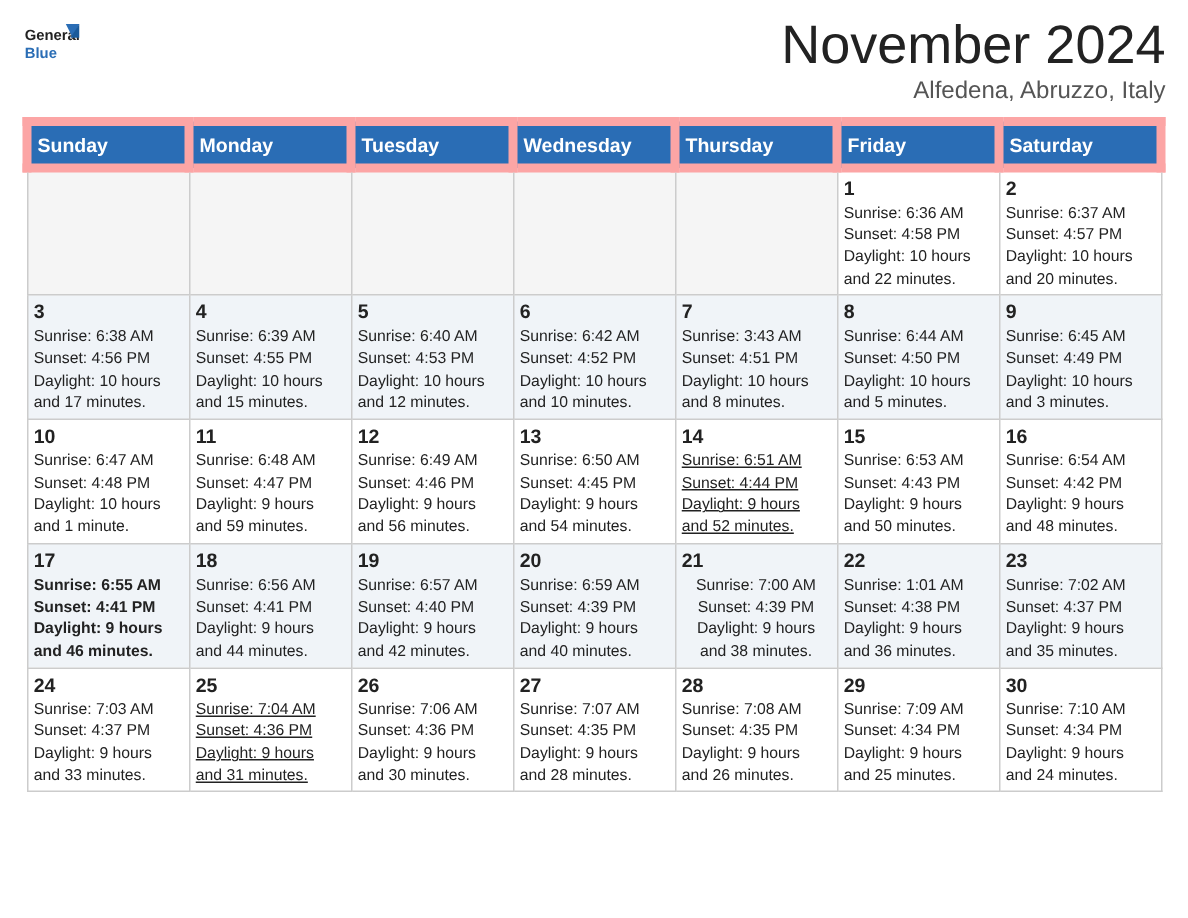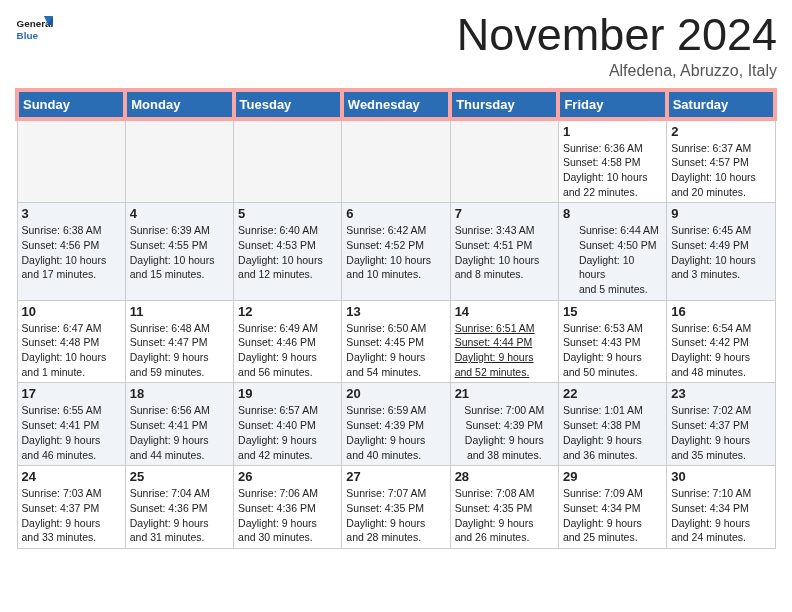--- a/index.html
+++ b/index.html
@@ -27,21 +27,21 @@
       gap: 0px;
     }
     .logo-icon {
       width: 38px;
       height: 38px;
     }
     .title-block {
       text-align: right;
     }
     .month-title {
-      font-size: 45px;
+      font-size: 36px;
       font-weight: normal;
       color: #222;
       line-height: 1.1;
     }
     .location {
       font-size: 16px;
       color: #555;
       margin-top: 2px;
     }
     .calendar {
@@ -49,21 +49,21 @@
       border-collapse: collapse;
       margin-top: 4px;
     }
     .calendar th {
       background: #2a6db5;
       color: #fff;
       font-size: 13px;
       font-weight: bold;
       padding: 5px 4px;
       text-align: left;
-      border: 4px solid #fca5a5;
+      border: 6px solid #fca5a5;
     }
     .calendar td {
       border: 1px solid #ccc;
       vertical-align: top;
       padding: 3px 4px;
       width: calc(100%/7);
       min-height: 80px;
       font-size: 11px;
       color: #222;
       background: #fff;
@@ -179,21 +179,21 @@
           </td>
           <td>
             <span class="day-num">7</span>
             <div class="day-info" style="white-space: pre-line;">Sunrise: 3:43 AM
 Sunset: 4:51 PM
 Daylight: 10 hours
 and 8 minutes.</div>
           </td>
           <td>
             <span class="day-num">8</span>
-            <div class="day-info" style="white-space: pre-line; margin-left: 16px;">Sunrise: 6:44 AM
+            <div class="day-info" style="white-space: pre-line;">Sunrise: 6:44 AM
 Sunset: 4:50 PM
 Daylight: 10 hours
 and 5 minutes.</div>
           </td>
           <td>
             <span class="day-num">9</span>
             <div class="day-info" style="white-space: pre-line;">Sunrise: 6:45 AM
 Sunset: 4:49 PM
 Daylight: 10 hours
 and 3 minutes.</div>
@@ -246,21 +246,21 @@
             <span class="day-num">16</span>
             <div class="day-info" style="white-space: pre-line;">Sunrise: 6:54 AM
 Sunset: 4:42 PM
 Daylight: 9 hours
 and 48 minutes.</div>
           </td>
         </tr>
         <tr class="week-even">
           <td>
             <span class="day-num">17</span>
-            <div class="day-info" style="white-space: pre-line;">Sunrise: 6:55 AM
+            <div class="day-info" style="white-space: pre-line; font-weight: bold;">Sunrise: 6:55 AM
 Sunset: 4:41 PM
 Daylight: 9 hours
 and 46 minutes.</div>
           </td>
           <td>
             <span class="day-num">18</span>
             <div class="day-info" style="white-space: pre-line;">Sunrise: 6:56 AM
 Sunset: 4:41 PM
 Daylight: 9 hours
 and 44 minutes.</div>
@@ -304,21 +304,21 @@
         <tr class="week-odd">
           <td>
             <span class="day-num">24</span>
             <div class="day-info" style="white-space: pre-line;">Sunrise: 7:03 AM
 Sunset: 4:37 PM
 Daylight: 9 hours
 and 33 minutes.</div>
           </td>
           <td>
             <span class="day-num">25</span>
-            <div class="day-info" style="white-space: pre-line;">Sunrise: 7:04 AM
+            <div class="day-info" style="white-space: pre-line; text-decoration: underline;">Sunrise: 7:04 AM
 Sunset: 4:36 PM
 Daylight: 9 hours
 and 31 minutes.</div>
           </td>
           <td>
             <span class="day-num">26</span>
             <div class="day-info" style="white-space: pre-line;">Sunrise: 7:06 AM
 Sunset: 4:36 PM
 Daylight: 9 hours
 and 30 minutes.</div>

